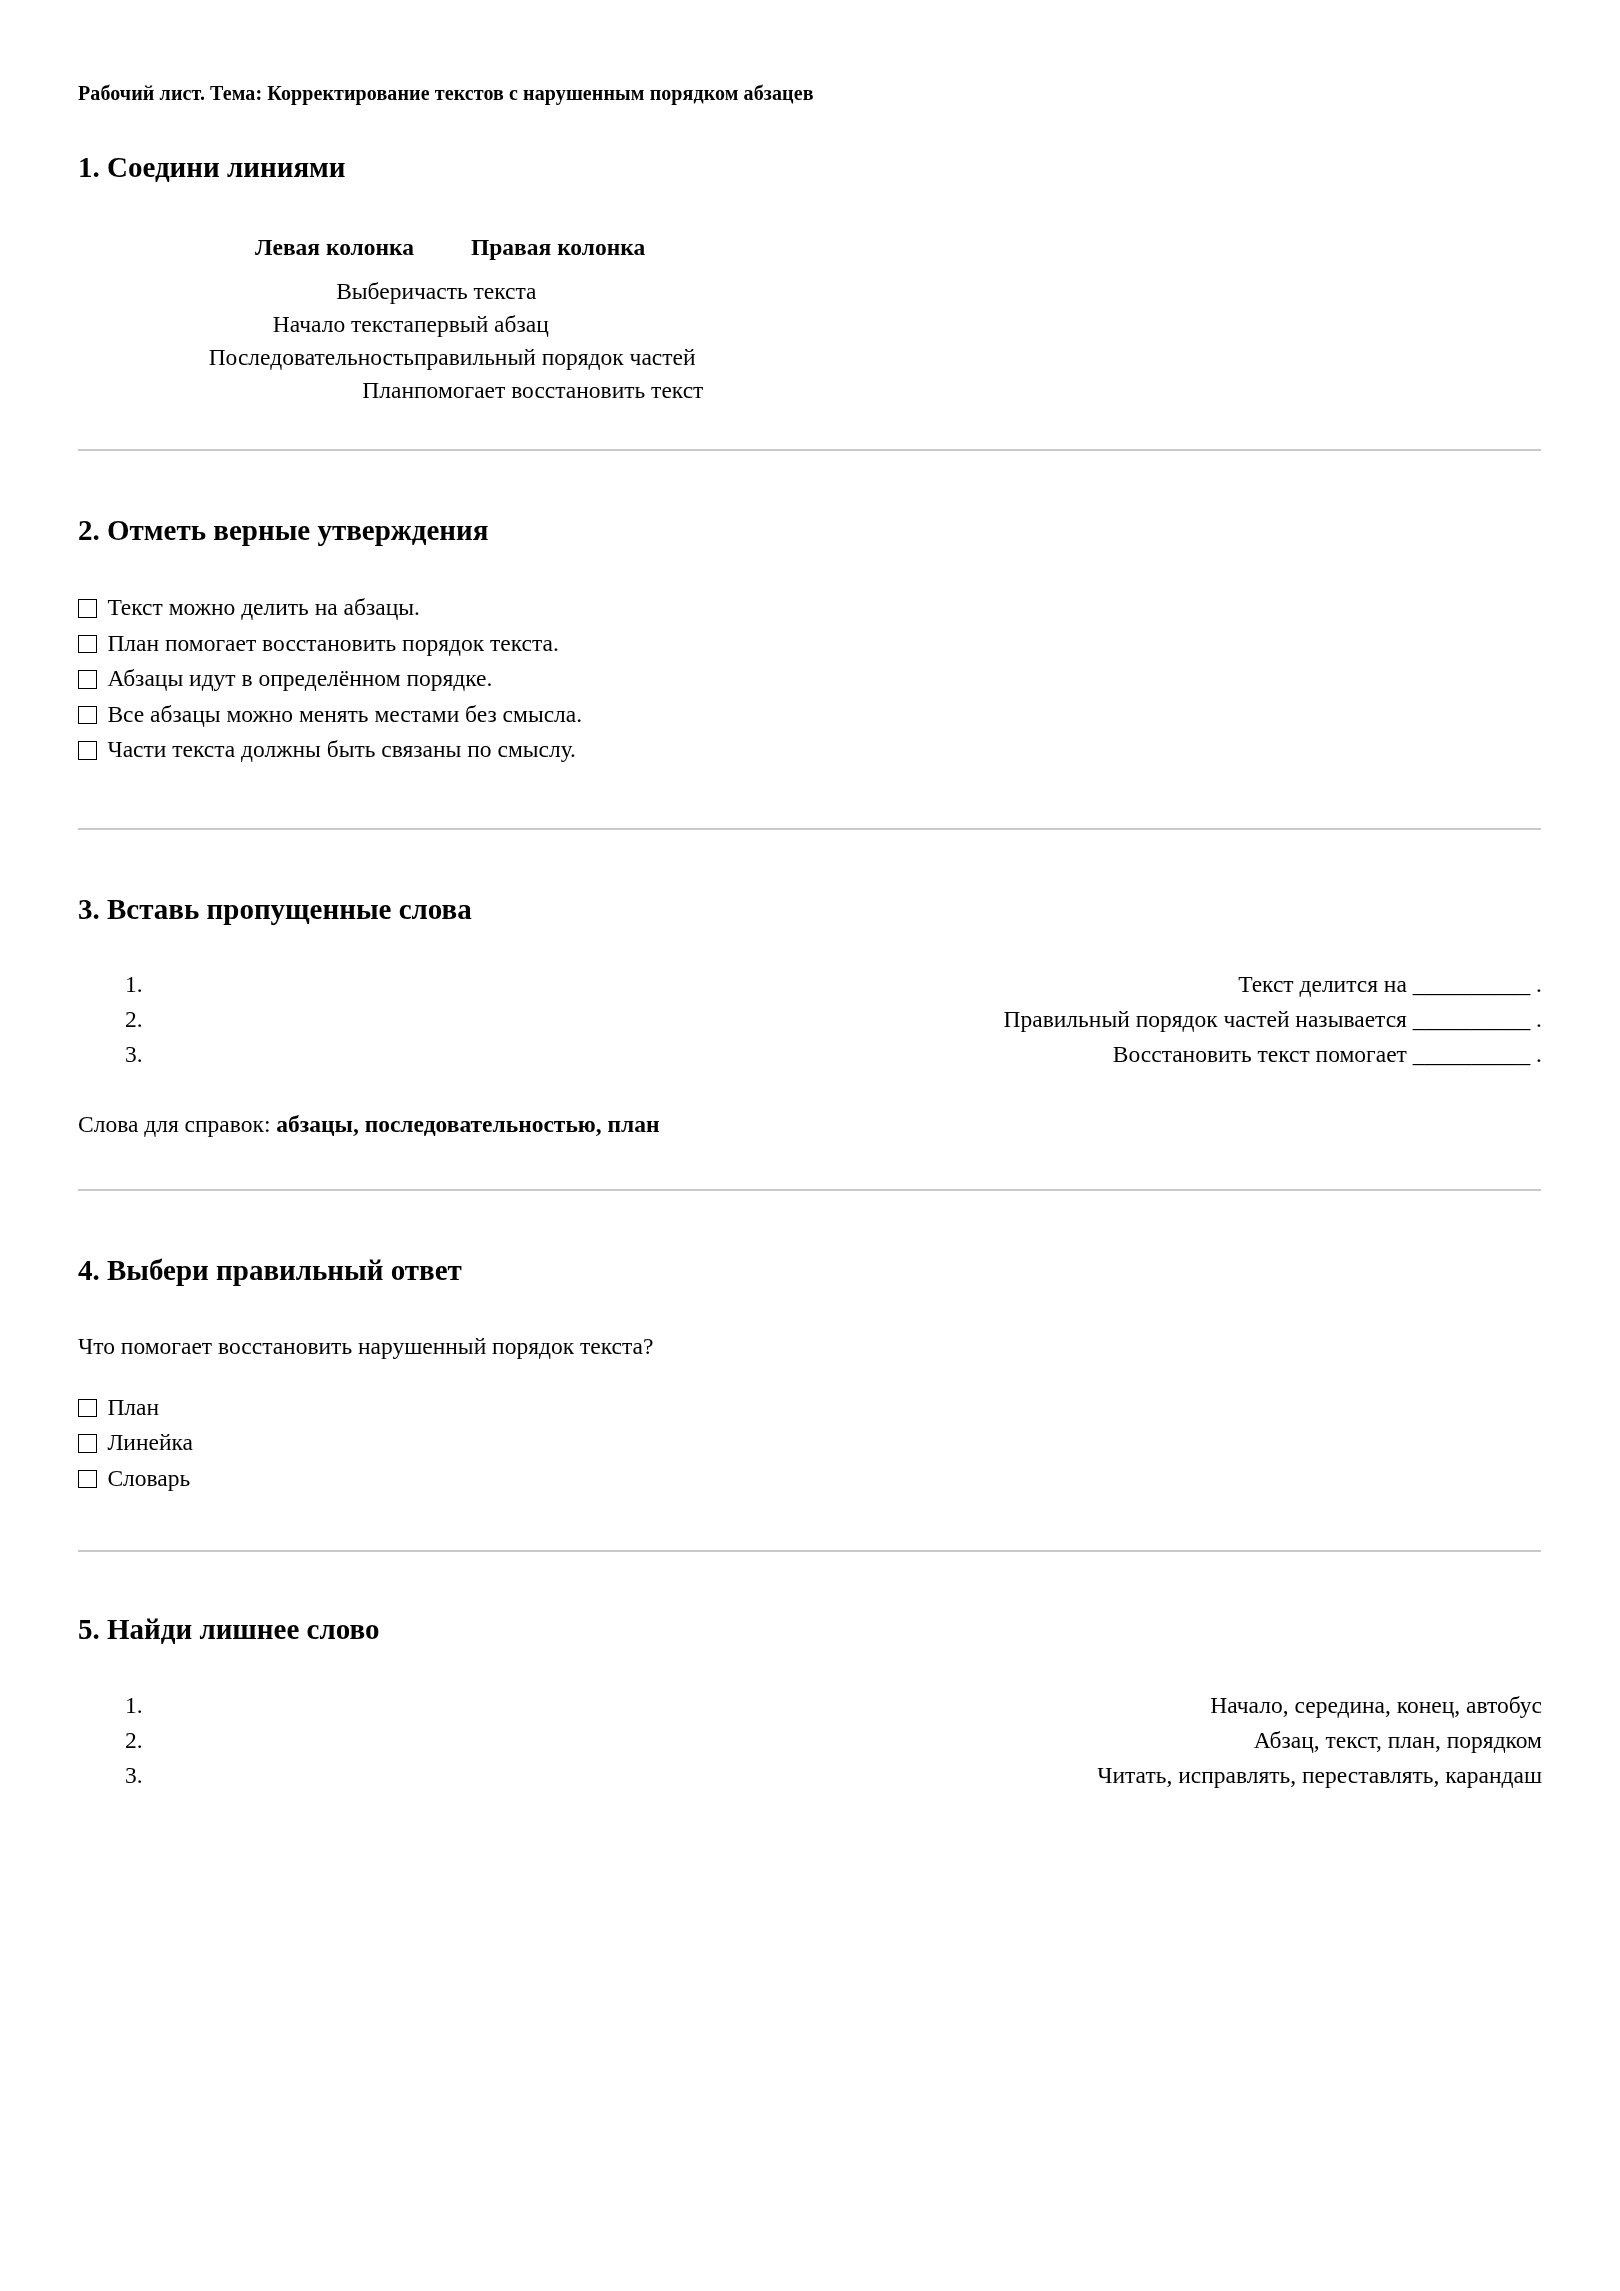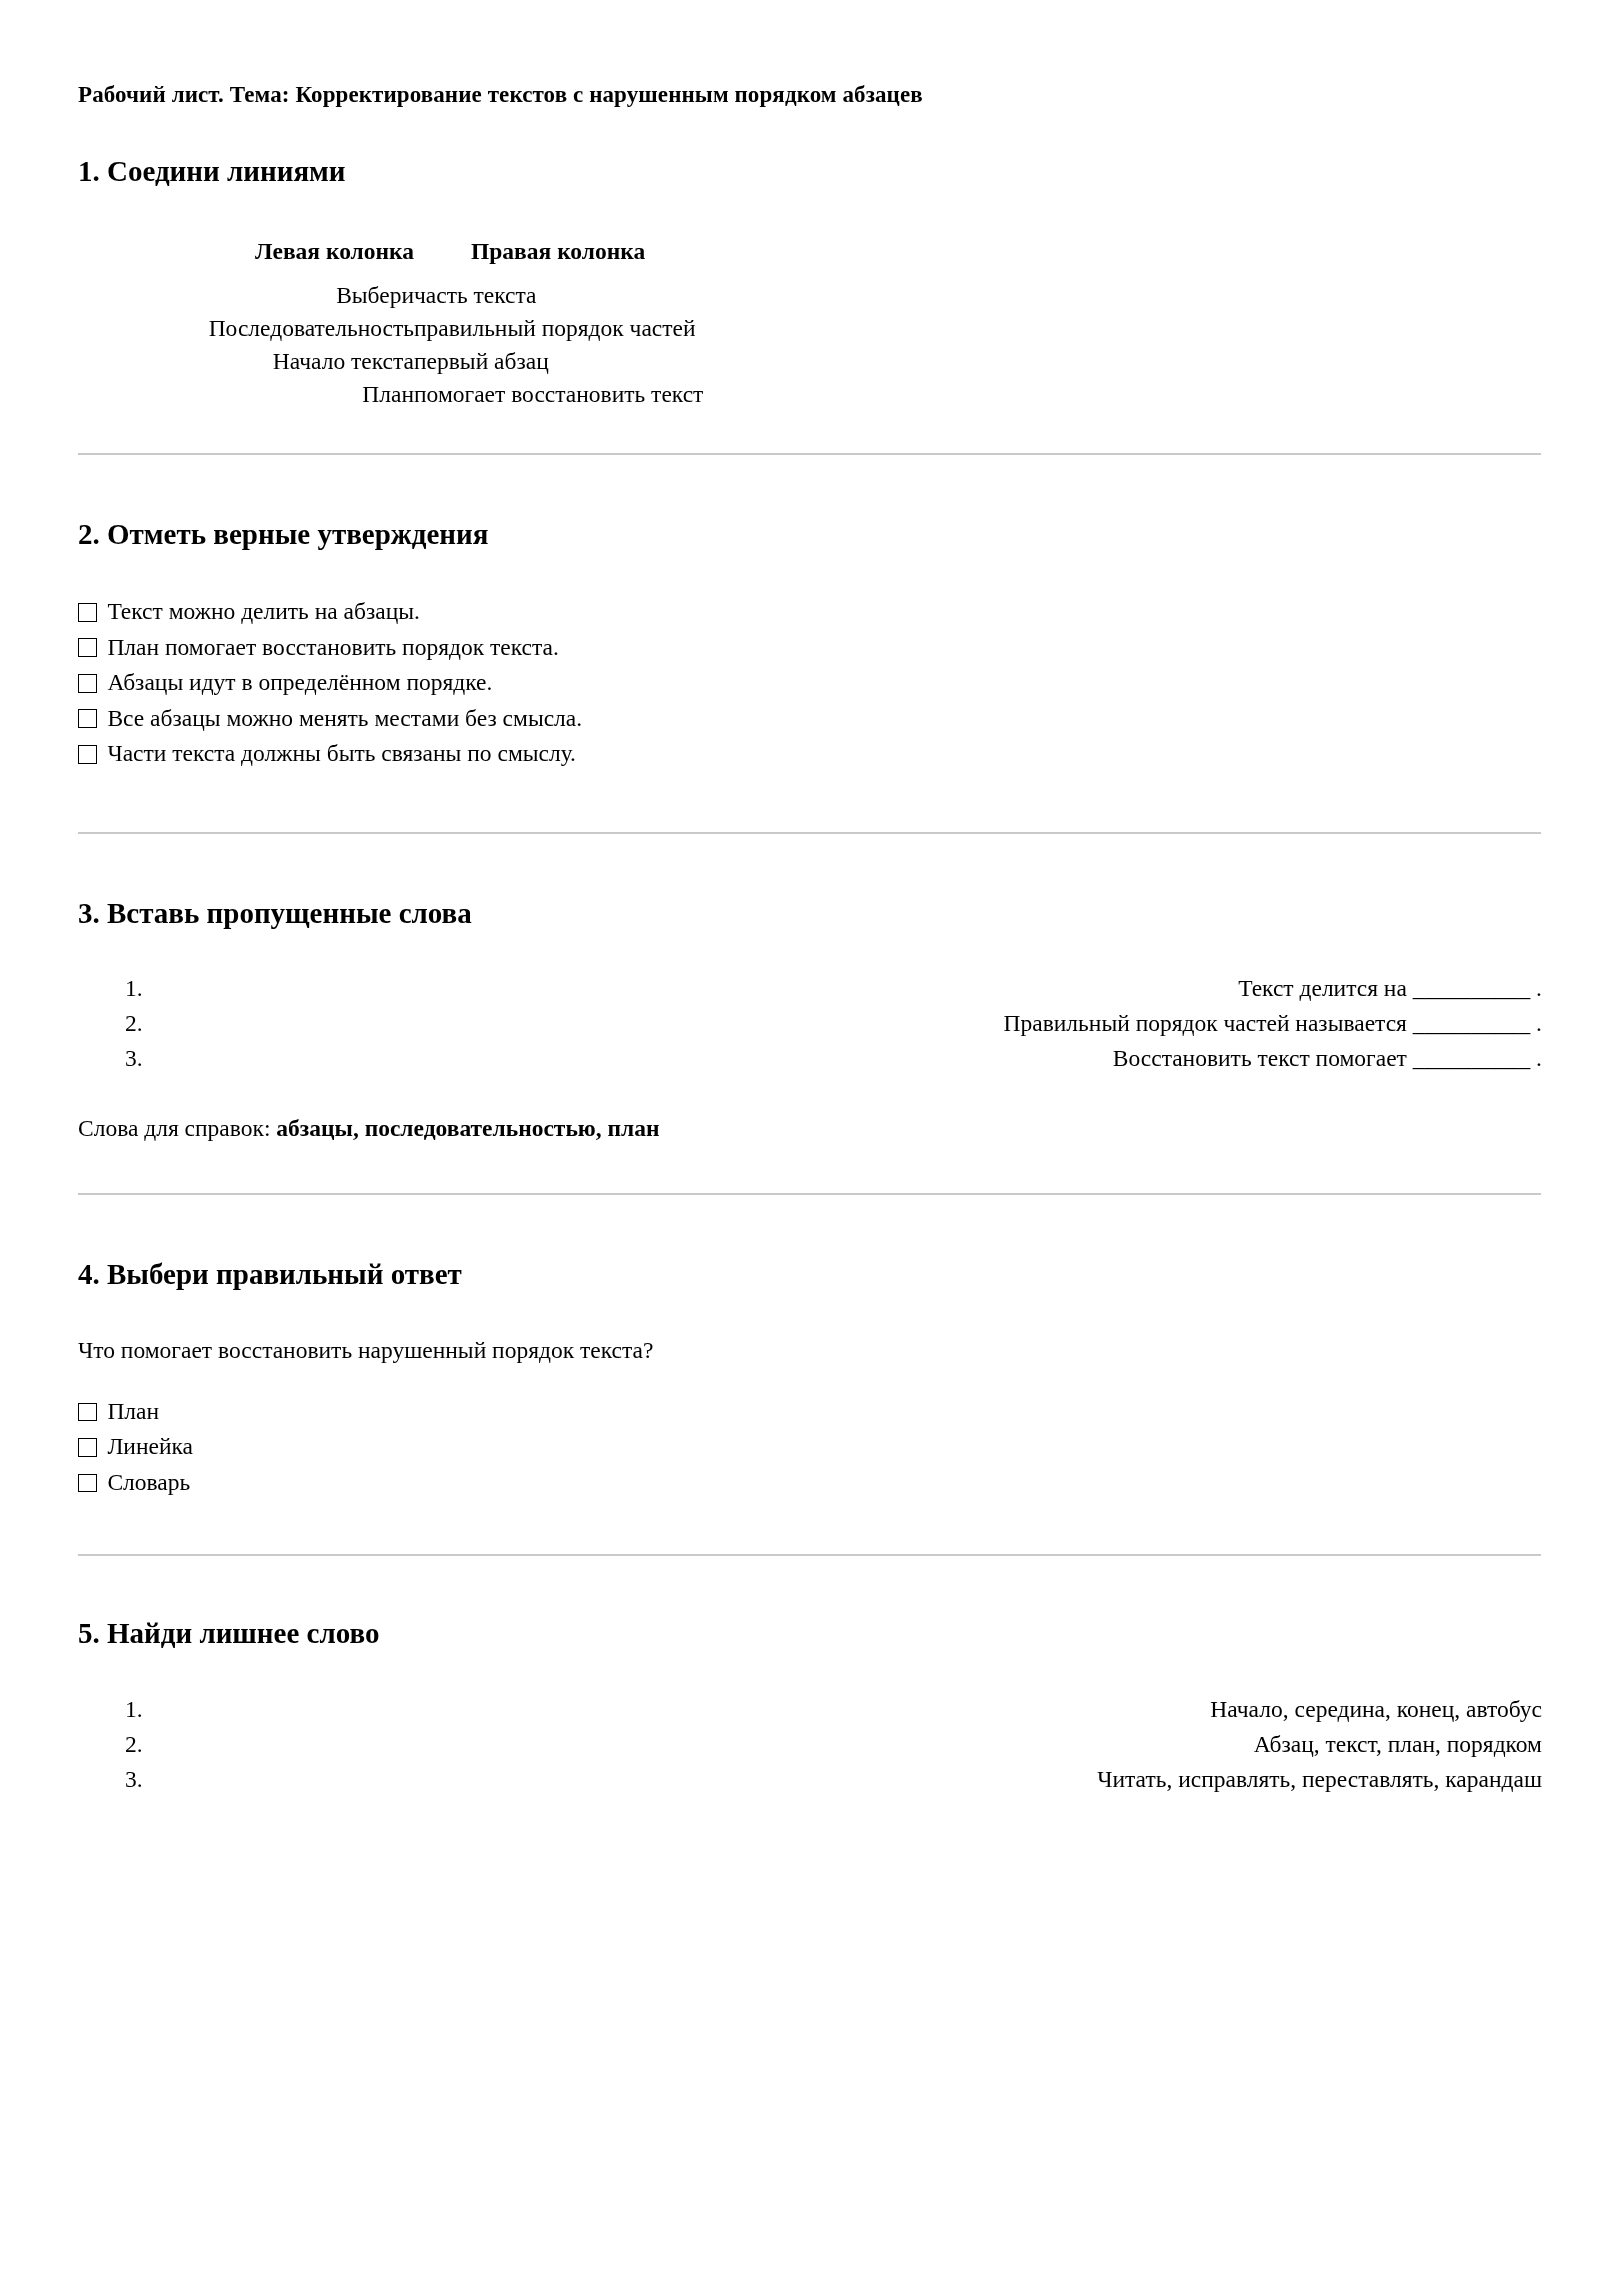--- a/index.html
+++ b/index.html
@@ -19,21 +19,21 @@
     position: relative;
     width: 1620px;
     height: 2292px;
     box-sizing: border-box;
     padding: 0 78px;
     background: #ffffff;
   }
 
   
   .doc-title {
-    font-size: 23px;
+    font-size: 20px;
     font-weight: bold;
     letter-spacing: 0.1px;
     padding-top: 80px;
     margin: 0;
     line-height: 1.3;
   }
 
   
   .section-heading {
     font-size: 29px;
@@ -175,26 +175,26 @@
         <th class="col-left">Левая колонка</th>
         <th class="col-right">Правая колонка</th>
       </tr>
     </thead>
     <tbody>
       <tr>
         <td class="col-left">Выбери</td>
         <td>часть текста</td>
       </tr>
       <tr>
+        <td class="col-left">Начало текста</td>
+        <td>первый абзац</td>
+      </tr>
+      <tr>
         <td class="col-left">Последовательность</td>
         <td>правильный порядок частей</td>
-      </tr>
-      <tr>
-        <td class="col-left">Начало текста</td>
-        <td>первый абзац</td>
       </tr>
       <tr>
         <td class="col-left">План</td>
         <td>помогает восстановить текст</td>
       </tr>
     </tbody>
   </table>
 
   <div class="gap-table-to-div"></div>
   <hr class="divider">

